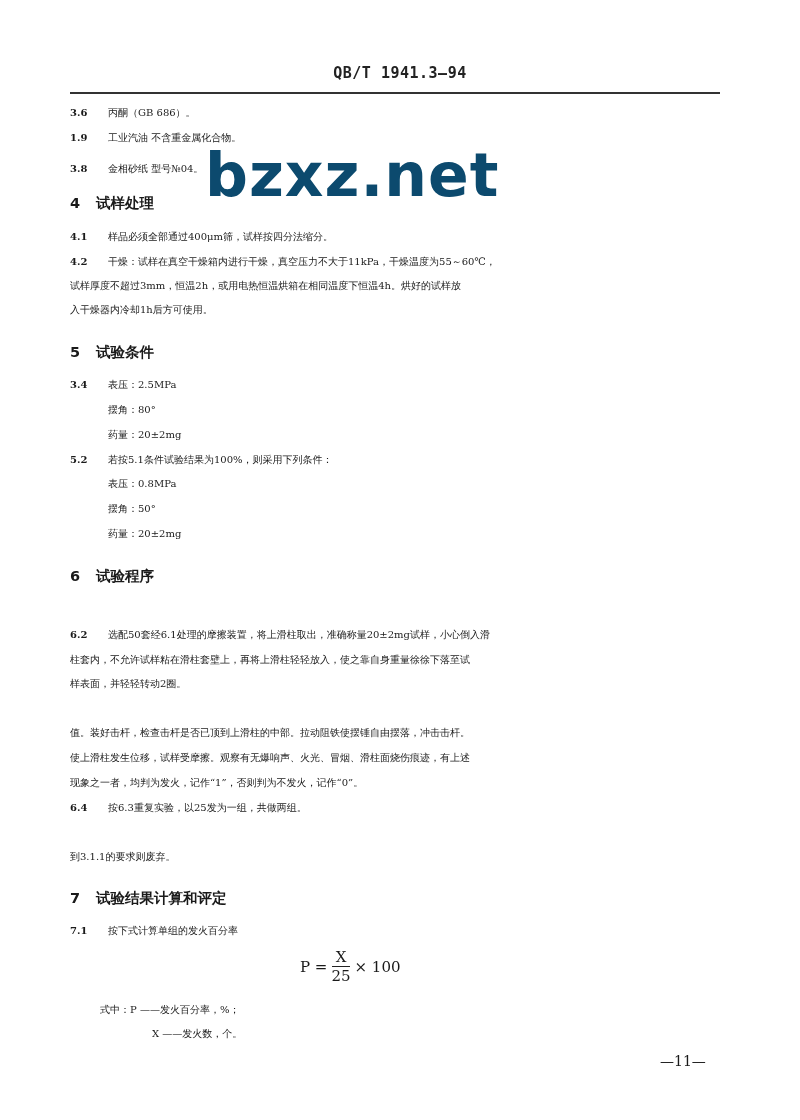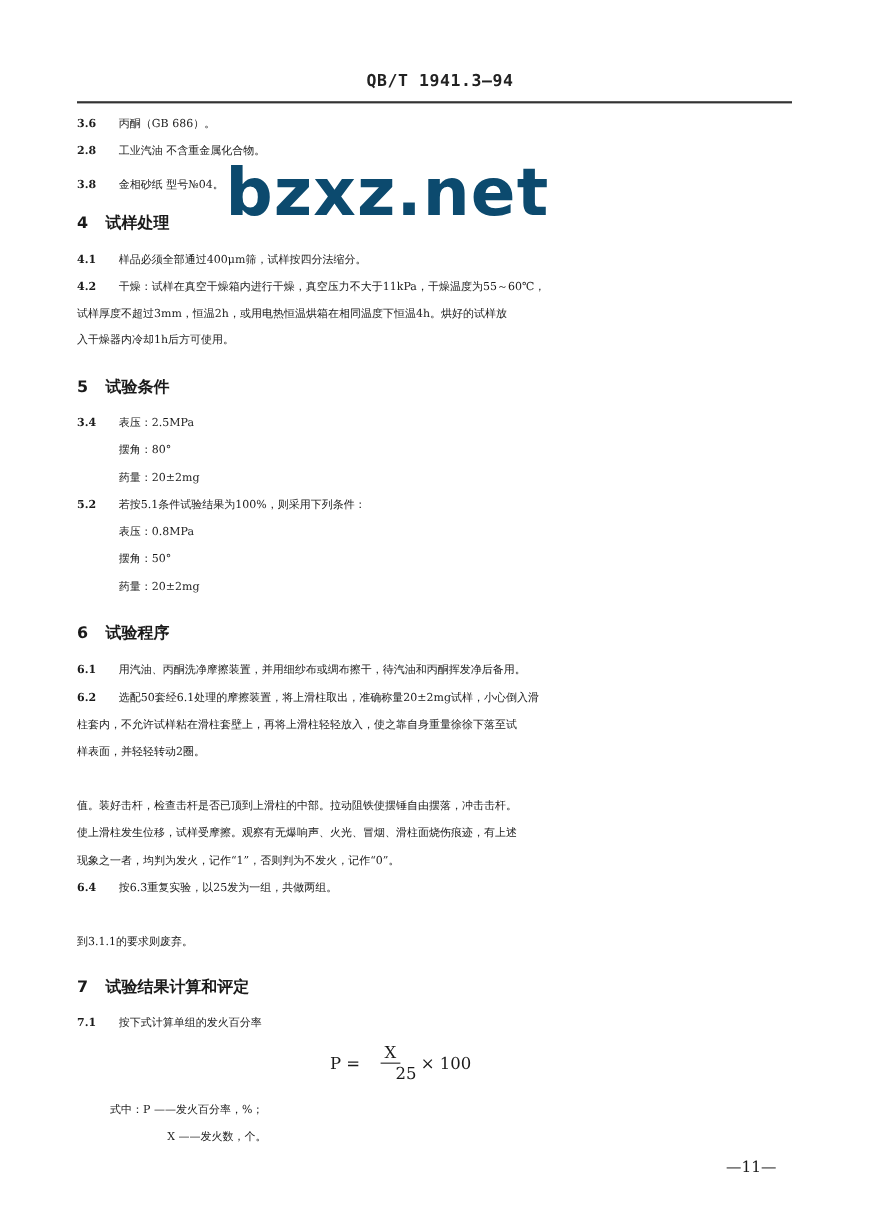--- a/index.html
+++ b/index.html
@@ -30,38 +30,38 @@
   }
   .num { font-weight: bold; display: inline-block; width: 38px; }
   .heading { font-weight: bold; font-family: "DejaVu Sans", "Liberation Sans", sans-serif; font-size: 14.5px; }
   .heading .hnum { display: inline-block; width: 26px; }
   .formula {
     position: absolute; left: 300px; top: 948px; font-size: 15px; z-index: 1;
     display: flex; align-items: center;
   }
   .frac { display: inline-flex; flex-direction: column; align-items: center; margin: 0 4px; }
   .frac .top { border-bottom: 1px solid #222; padding: 0 4px; line-height: 18px; }
-  .frac .bot { line-height: 18px; margin-left: 28px; }
+  .frac .bot { line-height: 18px; }
   .pageno {
     position: absolute; left: 660px; top: 1053px; font-size: 14px; z-index: 1;
   }
 </style>
 </head>
 <body>
 
 <div class="page">
   <div class="header">QB/T 1941.3—94</div>
   <div class="rule"></div>
   <div class="watermark">bzxz.net</div>
 
   <div class="line" style="left:70px;top:103px">
     <span class="num">3.6</span><span>丙酮（GB 686）。</span>
   </div>
   <div class="line" style="left:70px;top:128px">
-    <span class="num">2.8</span><span>工业汽油  不含重金属化合物。</span>
+    <span class="num">1.9</span><span>工业汽油  不含重金属化合物。</span>
   </div>
   <div class="line" style="left:70px;top:159px">
     <span class="num">3.8</span><span>金相砂纸  型号№04。</span>
   </div>
 
   <div class="line heading" style="left:70px;top:193px">
     <span class="hnum">4</span><span>试样处理</span>
   </div>
   <div class="line" style="left:70px;top:227px">
     <span class="num">4.1</span><span>样品必须全部通过400μm筛，试样按四分法缩分。</span>
@@ -82,23 +82,20 @@
   <div class="line" style="left:108px;top:425px">药量：20±2mg</div>
   <div class="line" style="left:70px;top:450px">
     <span class="num">5.2</span><span>若按5.1条件试验结果为100%，则采用下列条件：</span>
   </div>
   <div class="line" style="left:108px;top:474px">表压：0.8MPa</div>
   <div class="line" style="left:108px;top:499px">摆角：50°</div>
   <div class="line" style="left:108px;top:524px">药量：20±2mg</div>
 
   <div class="line heading" style="left:70px;top:566px">
     <span class="hnum">6</span><span>试验程序</span>
-  </div>
-  <div class="line" style="left:70px;top:600px">
-    <span class="num">6.1</span><span>用汽油、丙酮洗净摩擦装置，并用细纱布或绸布擦干，待汽油和丙酮挥发净后备用。</span>
   </div>
   <div class="line" style="left:70px;top:625px">
     <span class="num">6.2</span><span>选配50套经6.1处理的摩擦装置，将上滑柱取出，准确称量20±2mg试样，小心倒入滑</span>
   </div>
   <div class="line" style="left:70px;top:650px">柱套内，不允许试样粘在滑柱套壁上，再将上滑柱轻轻放入，使之靠自身重量徐徐下落至试</div>
   <div class="line" style="left:70px;top:674px">样表面，并轻轻转动2圈。</div>
 
   <div class="line" style="left:70px;top:748px">使上滑柱发生位移，试样受摩擦。观察有无爆响声、火光、冒烟、滑柱面烧伤痕迹，有上述</div>
   <div class="line" style="left:70px;top:723px">值。装好击杆，检查击杆是否已顶到上滑柱的中部。拉动阻铁使摆锤自由摆落，冲击击杆。</div>
   <div class="line" style="left:70px;top:773px">现象之一者，均判为发火，记作“1”，否则判为不发火，记作“0”。</div>

